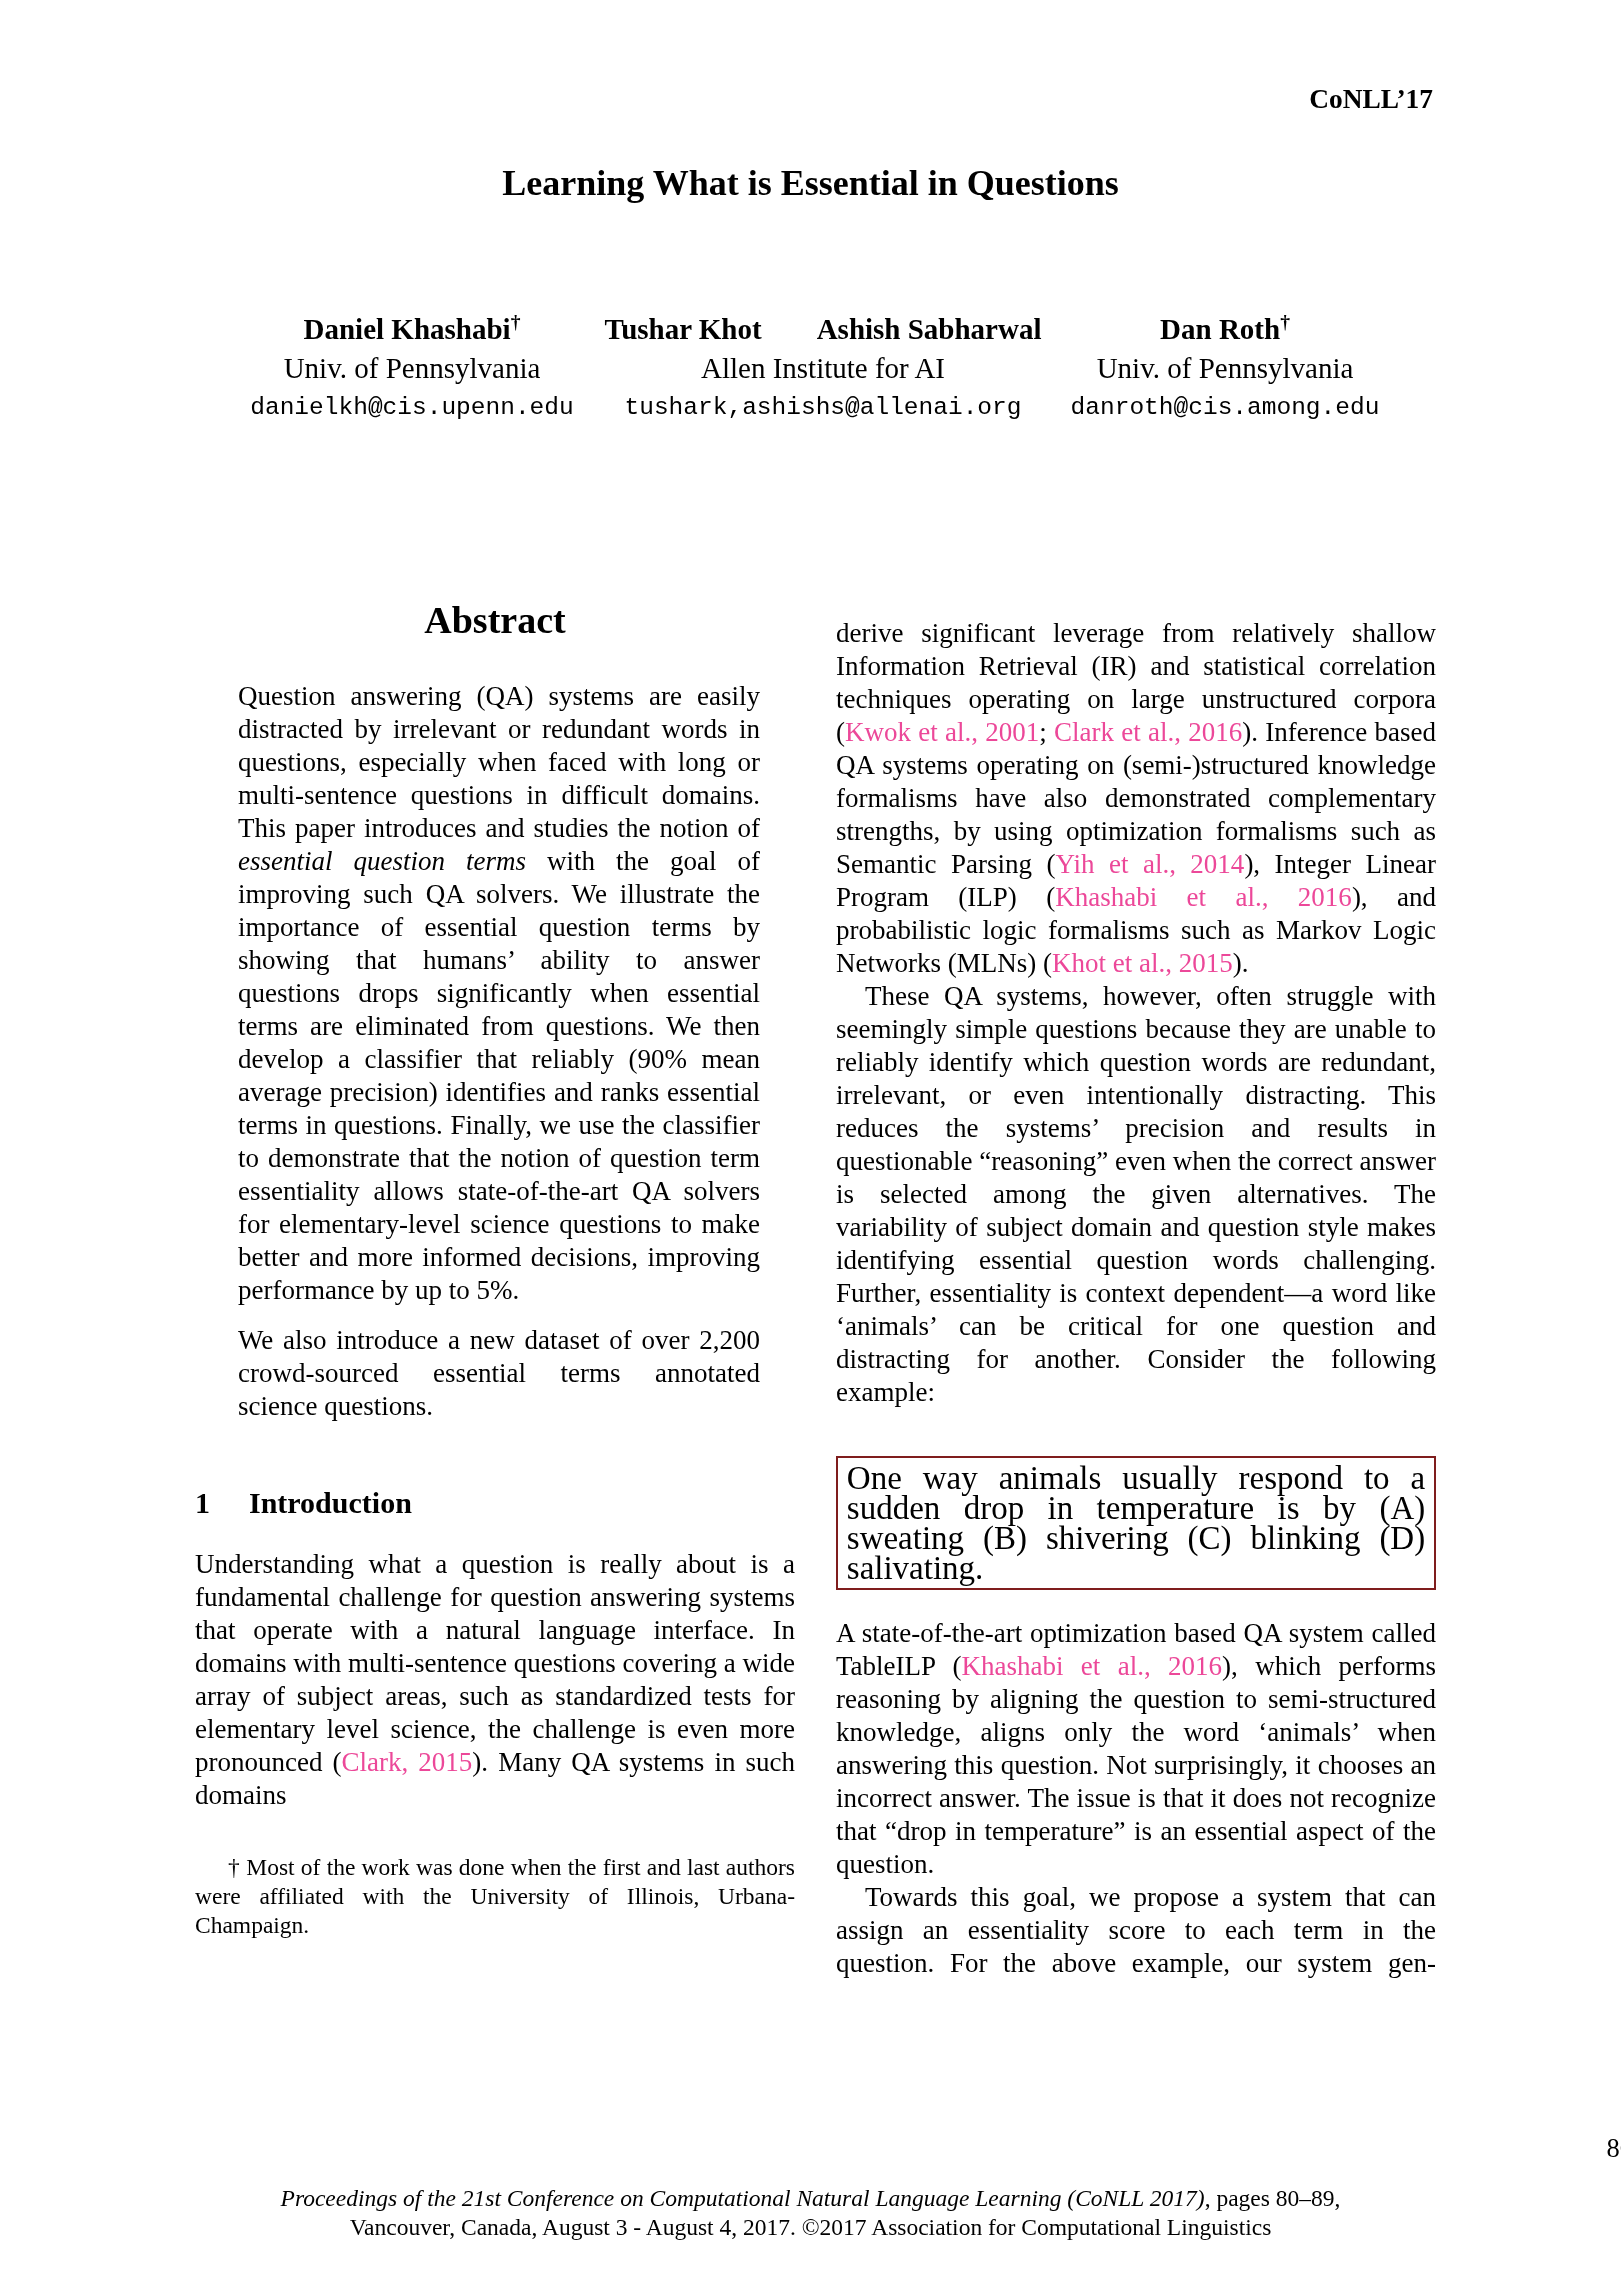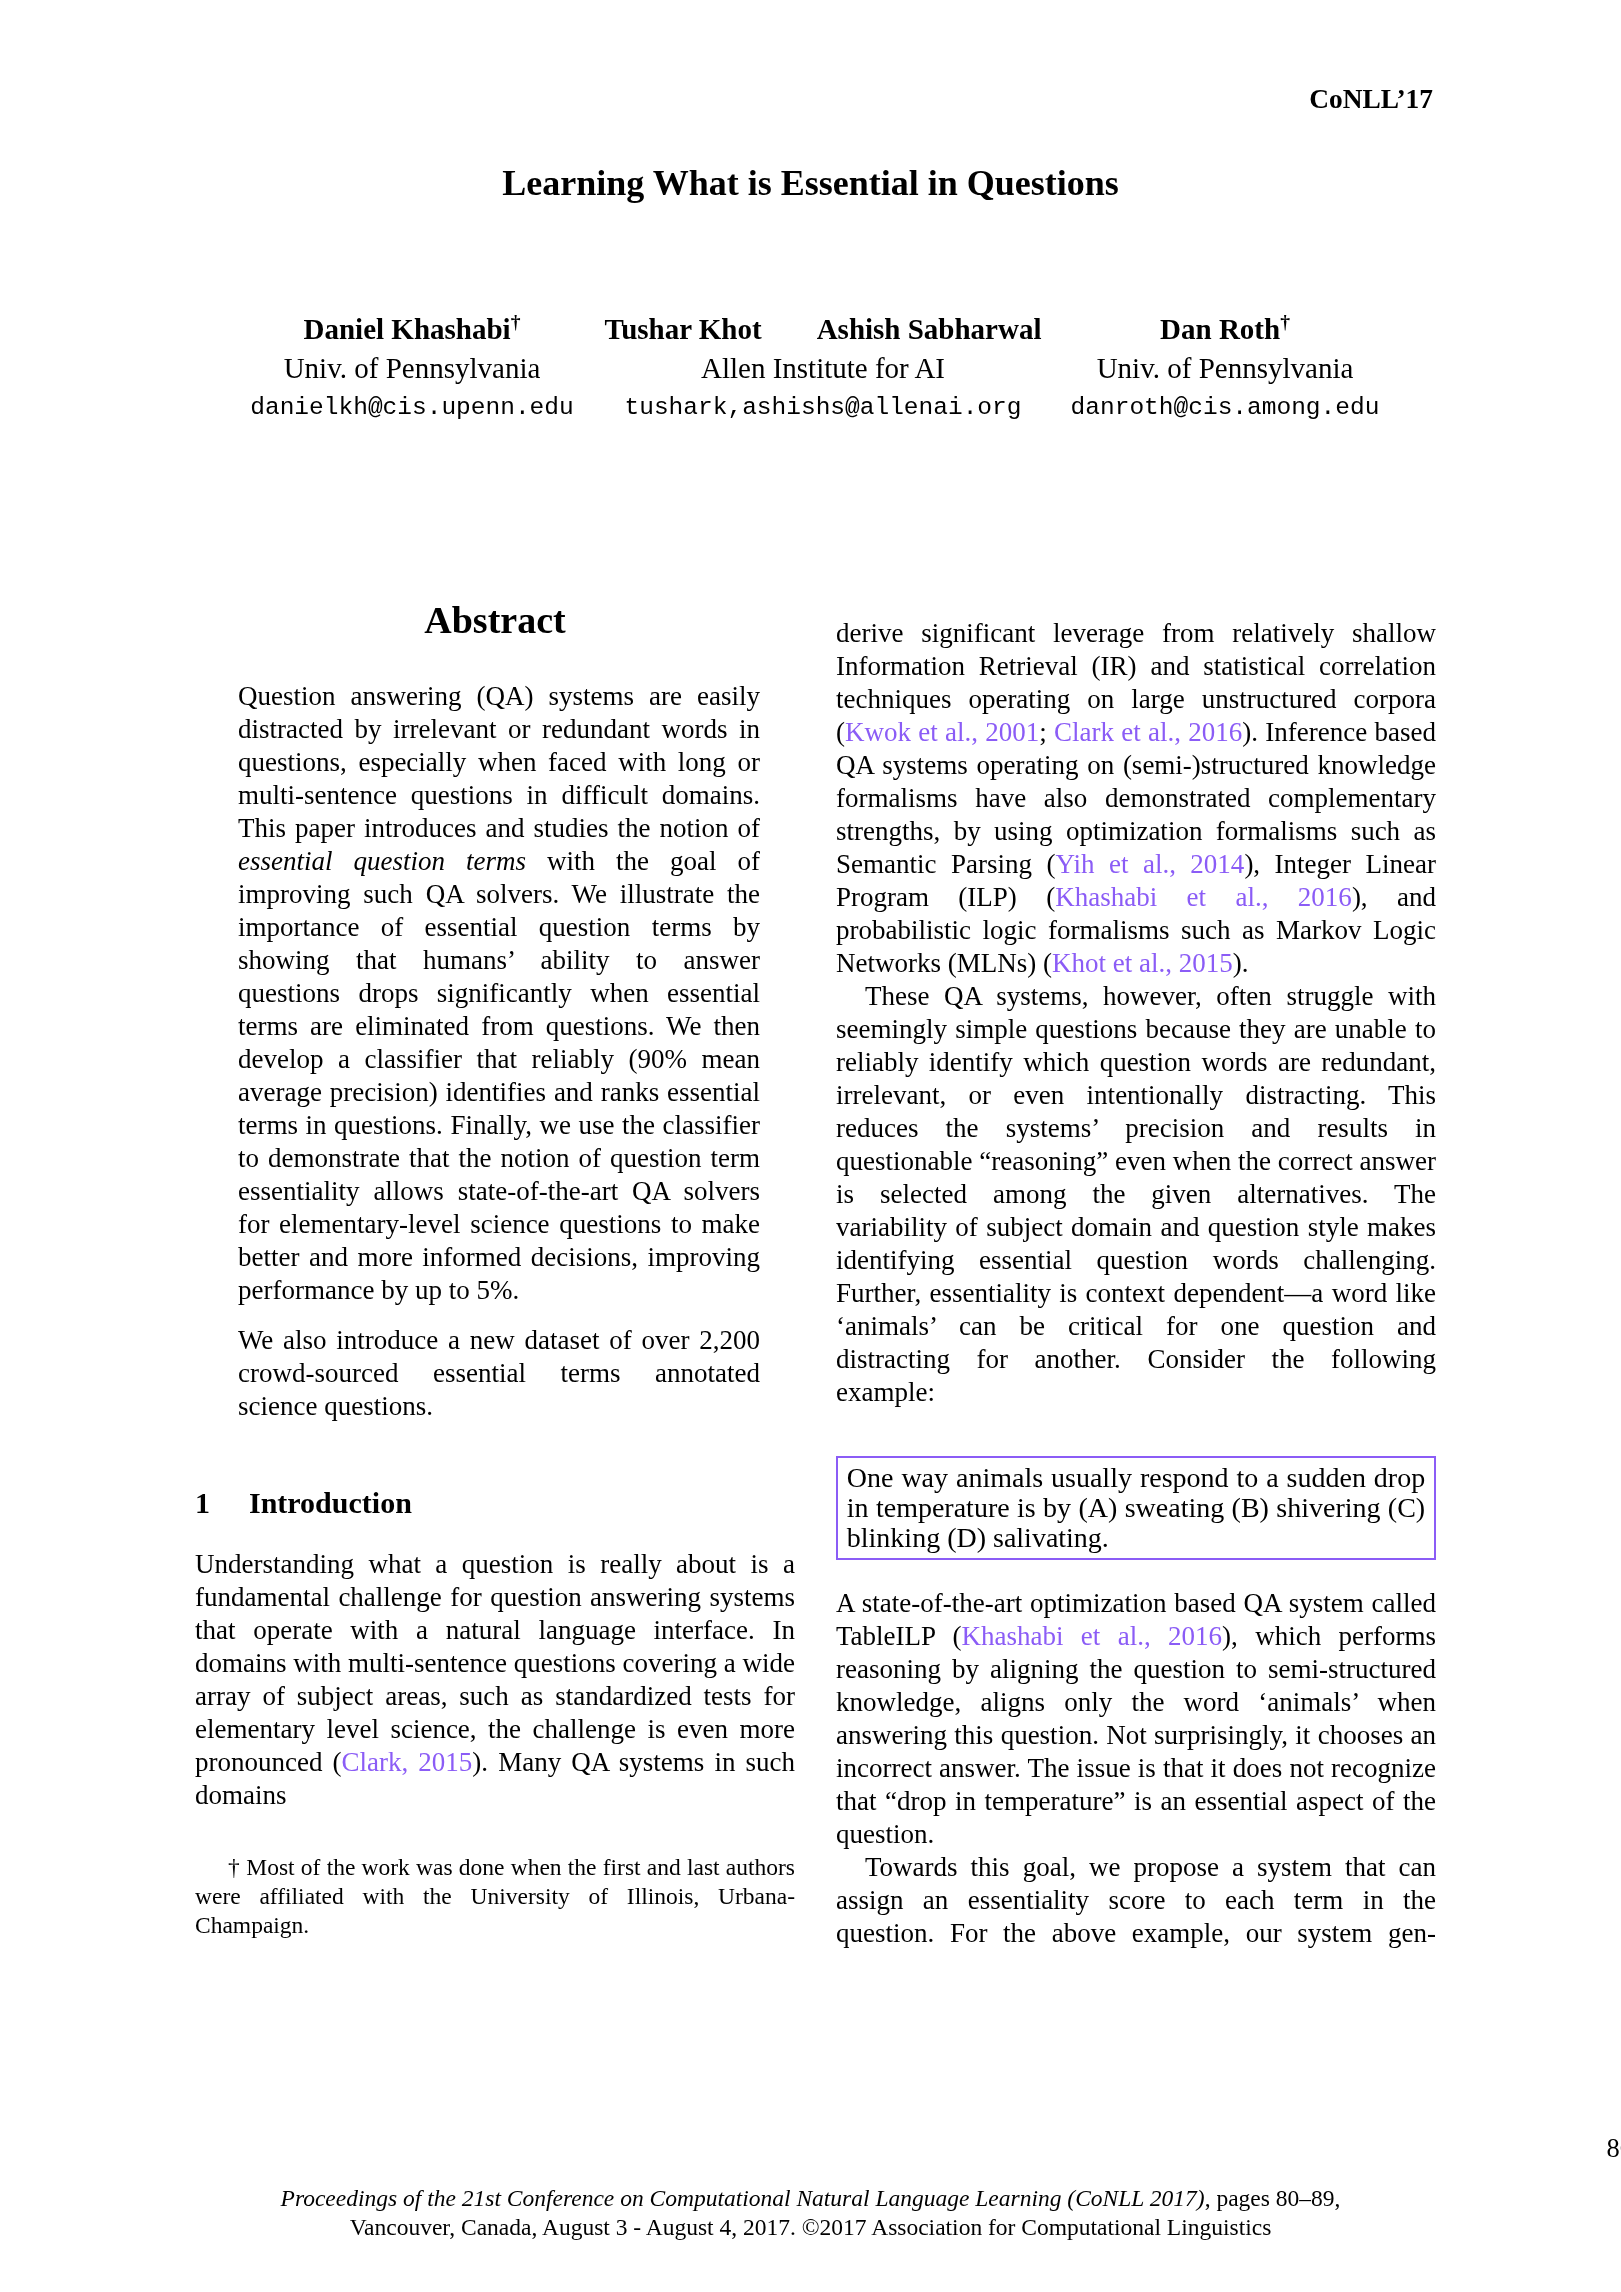--- a/index.html
+++ b/index.html
@@ -37,26 +37,26 @@
   .abstract-heading{text-align:center;font-weight:bold;font-size:38px;margin:0 0 43px 0;}
   .abstract-body{margin:0 35px 0 43px;}
   .para{margin:0;}
   .para.gap-below{margin-bottom:16.7px;}
   .para.indent{text-indent:29px;}
   .para.flush-last{text-align-last:justify;}
   .section-heading{margin:63px 0 29px 0;font-size:30px;font-weight:bold;}
   .section-heading .sec-num{display:inline-block;margin-right:39px;}
   .footnote{margin-top:41px;font-size:23.5px;line-height:29px;text-indent:33px;}
   .example-box{
-    border:2px solid #8b5cf6;
+    border:2px solid #7f1d1d;
     margin:47px 0 27.4px 0;
     padding:4.9px 8.8px;
-    font-size:28px;line-height:30px;
+    font-size:33px;line-height:30px;
   }
-  .cite{color:#8b5cf6;}
+  .cite{color:#ec4899;}
   .italic{font-style:italic;}
   
   #page-number{position:absolute;top:2133px;left:0;width:100%;text-align:right;font-size:26.5px;margin-left:12px;}
   #proceedings{position:absolute;top:2184px;left:0;width:100%;text-align:center;font-size:23.5px;line-height:29px;}
   #proceedings .it{font-style:italic;}
 </style>
 </head>
 <body>
 
 <div id="page">

